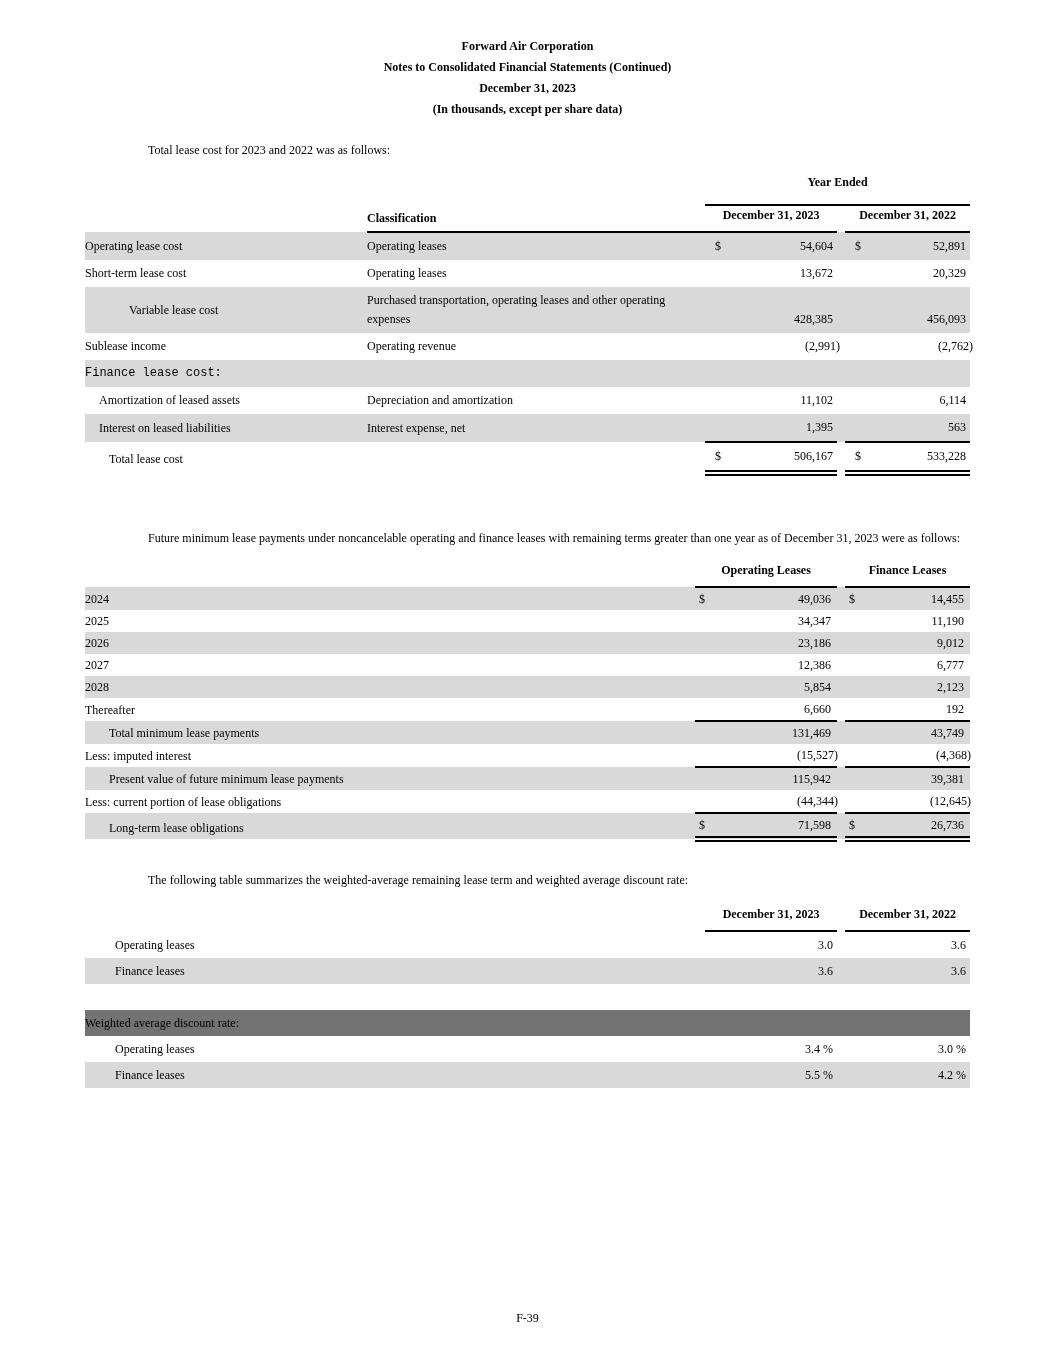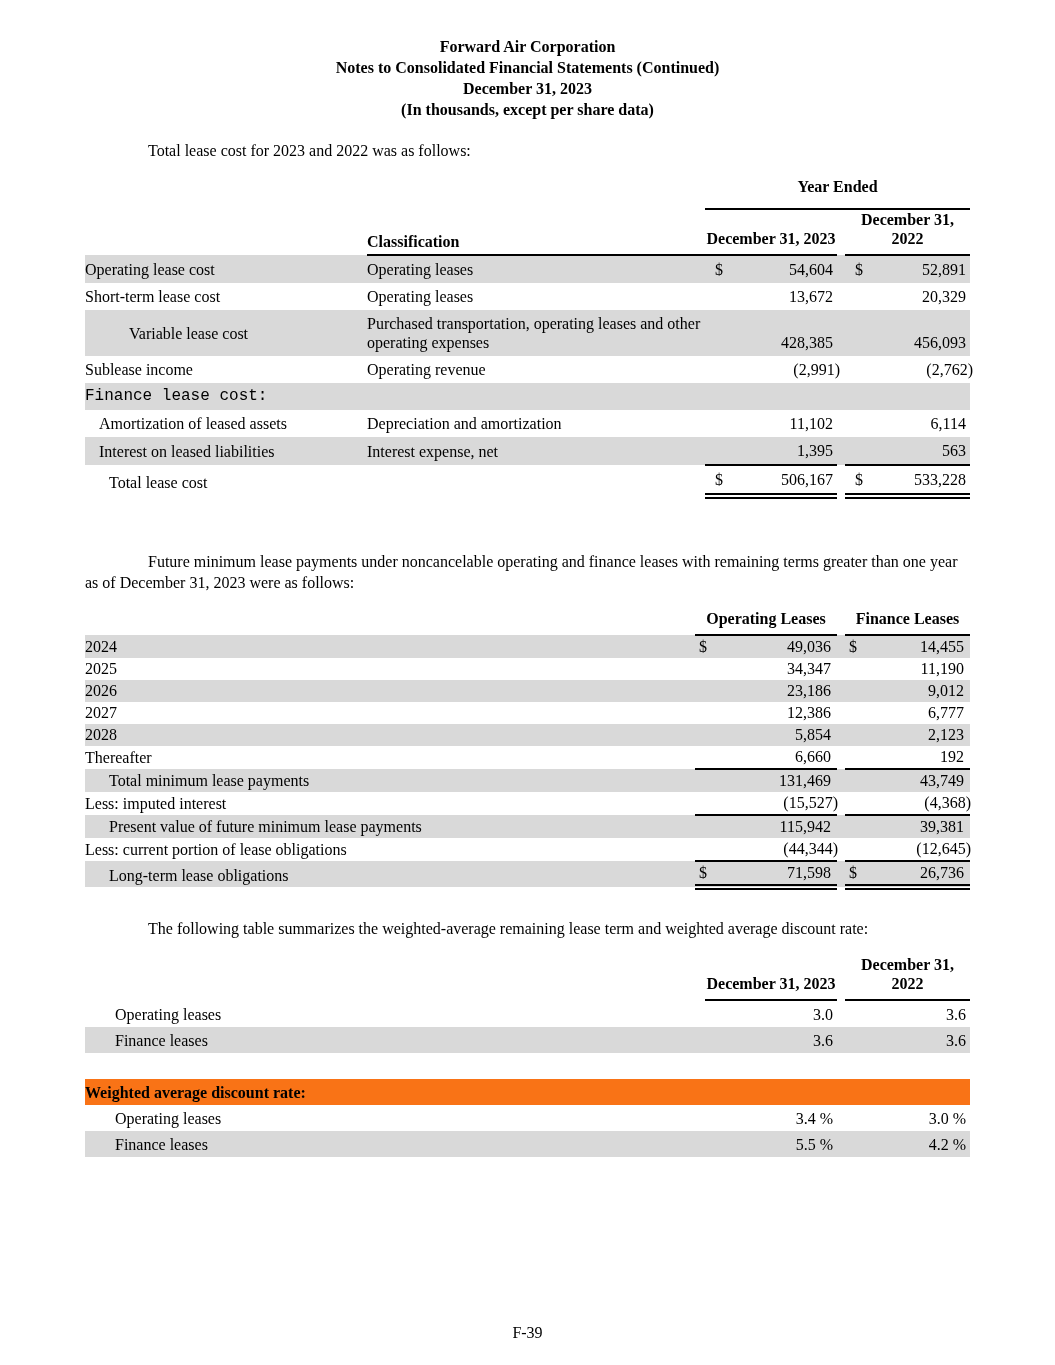--- a/index.html
+++ b/index.html
@@ -1,19 +1,19 @@
 <!DOCTYPE html>
 <html><head>
 <meta charset="utf-8">
 <style>
   html,body { margin:0; padding:0; background:#888; }
   .page {
     width:1055px; height:1365px; background:#ffffff; color:#000;
     font-family:"Liberation Serif","DejaVu Serif",serif;
-    font-size:16px; line-height:21px; position:relative; margin:0 auto;
+    font-size:12px; line-height:21px; position:relative; margin:0 auto;
     overflow:hidden;
   }
   .content { padding:36px 85px 0 85px; }
   .doc-header { text-align:center; font-weight:bold; }
   .doc-header div { line-height:21px; }
   .para { margin-top:20px; text-indent:63px; }
   .para.wide { margin-top:52px; }
 
   table { border-collapse:collapse; table-layout:fixed; width:885px; }
   td { padding:0; vertical-align:bottom; word-wrap:break-word; }
@@ -37,21 +37,21 @@
 
   .money { display:flex; justify-content:space-between; align-items:baseline; padding-left:10px; padding-right:4px; }
   .t2 .money { padding-left:4px; padding-right:6px; }
   .val { text-align:right; white-space:nowrap; }
   .val.neg { margin-right:-7px; }
 
   td.bb  { border-bottom:2px solid #000000; }
   td.bbd { border-bottom:6px double #000; }
 
   .spacer td { height:26px; }
-  .page-footer { position:absolute; bottom:22px; left:0; width:100%; text-align:center; }
+  .page-footer { position:absolute; bottom:36px; left:0; width:100%; text-align:center; }
 </style>
 </head>
 <body>
 
 <div class="page">
   <div class="content">
 
     <div class="doc-header">
       <div>Forward Air Corporation</div>
       <div>Notes to Consolidated Financial Statements (Continued)</div>
@@ -450,21 +450,21 @@
         <td class="cell">
               <div class="money">
                 <span class="ds"></span>
                 <span class="val">3.6</span>
               </div>
             </td>
       </tr>
       <tr class="spacer">
             <td colspan="4"></td>
           </tr>
-      <tr class="shade" style="background: #f97316; font-weight: bold;">
+      <tr class="shade" style="background: #737373;">
         <td colspan="4" class="cell">Weighted average discount rate:</td>
       </tr>
       <tr>
         <td class="cell ind3">Operating leases</td>
         <td class="cell">
               <div class="money">
                 <span class="ds"></span>
                 <span class="val">3.4 %</span>
               </div>
             </td>

